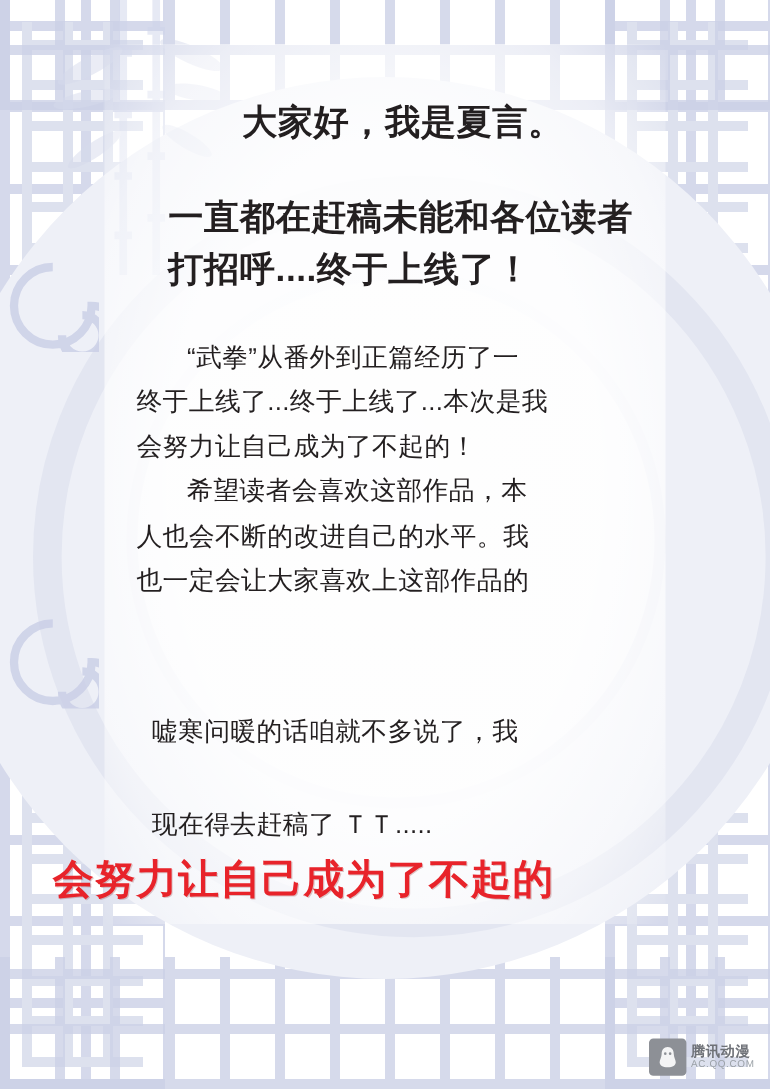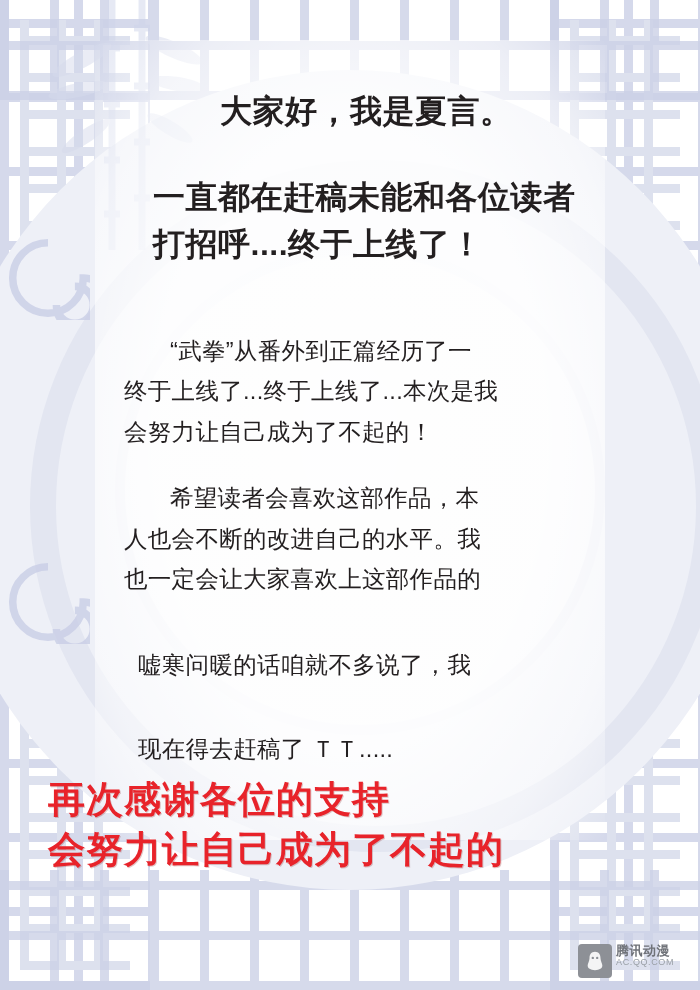--- a/index.html
+++ b/index.html
@@ -169,21 +169,21 @@
   .greeting .l3 { padding-left: 33px; }
 
   .body-1 {
     left: 124px;
     top: 305px;
     width: 455px;
     font-size: 23.5px;
     line-height: 1.72;
     letter-spacing: .3px;
   }
-  .body-1 .indent { padding-left: 46px; margin-top: 26px; }
+  .body-1 .indent { padding-left: 46px; }
 
   .body-2 {
     left: 124px;
     top: 645px;
     width: 455px;
     font-size: 23.5px;
     line-height: 1.72;
     letter-spacing: .3px;
   }
   .body-2 .indent { padding-left: 14px; }
@@ -197,24 +197,24 @@
     font-weight: bold;
     color: #e8232a;
     line-height: 1.36;
     letter-spacing: 1px;
     text-shadow: 1px 1px 0 rgba(120,0,0,.22);
   }
 
   
   .watermark {
     position: absolute;
-    right: 20px;
+    right: 8px;
     bottom: 8px;
     display: flex;
-    align-items: flex-start;
+    align-items: center;
     gap: 4px;
     background: rgba(255,255,255,.0);
     padding: 4px 6px;
   }
   .wm-logo {
     width: 34px;
     height: 34px;
     border-radius: 4px;
     background: #8d9096;
     display: flex;
@@ -297,21 +297,20 @@
       <div>人也会不断的改进自己的水平。我</div>
       <div>也一定会让大家喜欢上这部作品的</div>
     </div>
 
     <div class="block body-2">
       <div class="indent">嘘寒问暖的话咱就不多说了，我</div>
       <div class="line2">现在得去赶稿了 ＴＴ.....</div>
     </div>
 
     <div class="block thanks">
-      <div>再次感谢各位的支持</div>
       <div>会努力让自己成为了不起的</div>
     </div>
 
   </div>
 
   <div class="watermark">
     <div class="wm-logo">
       <svg viewBox="0 0 24 24" width="22" height="22" aria-hidden="true">
         <path d="M12 2 C8 2 6 5 6 9 c0 3 -2 6 -2 8 c0 3 3 5 8 5 s8 -2 8 -5 c0 -2 -2 -5 -2 -8 c0 -4 -2 -7 -6 -7 z" fill="#ffffff" opacity=".9"></path>
         <circle cx="9.6" cy="8.6" r="1.3" fill="#8d9096"></circle>

